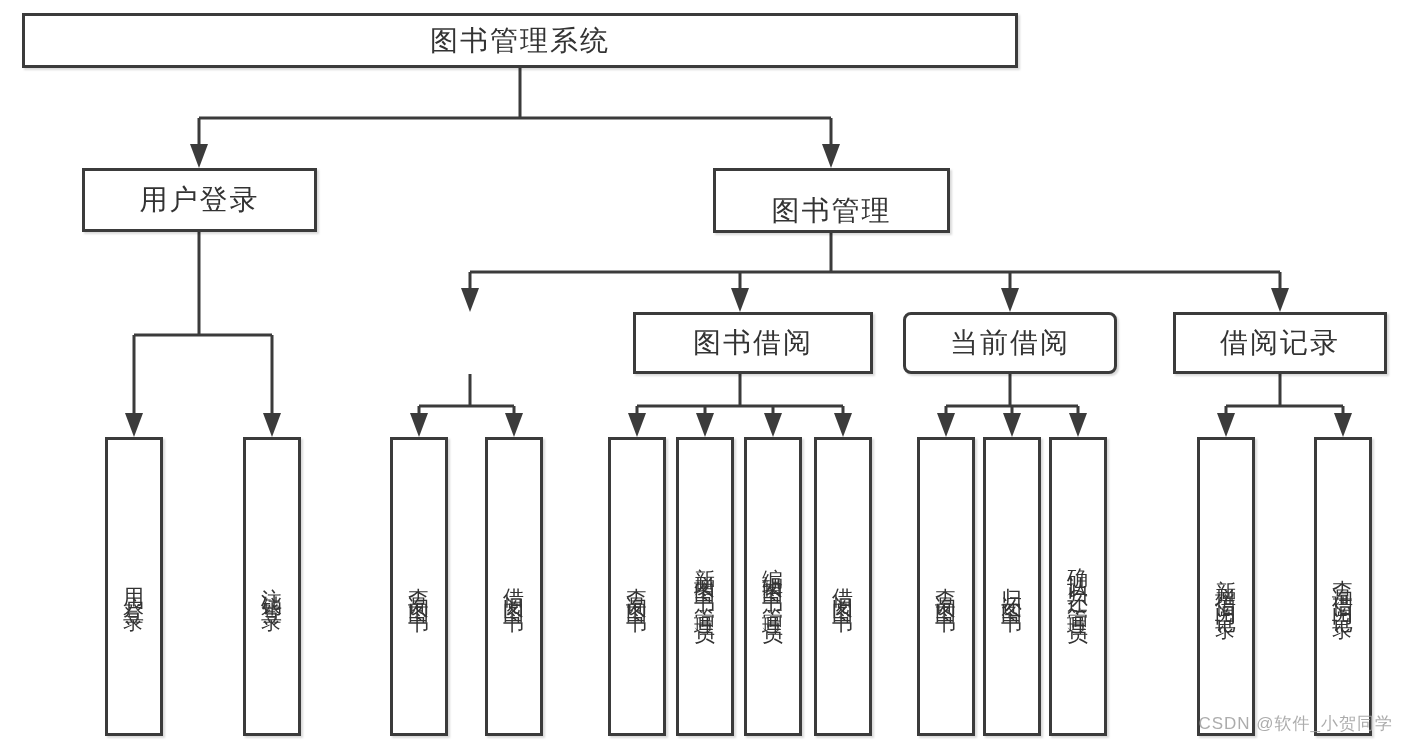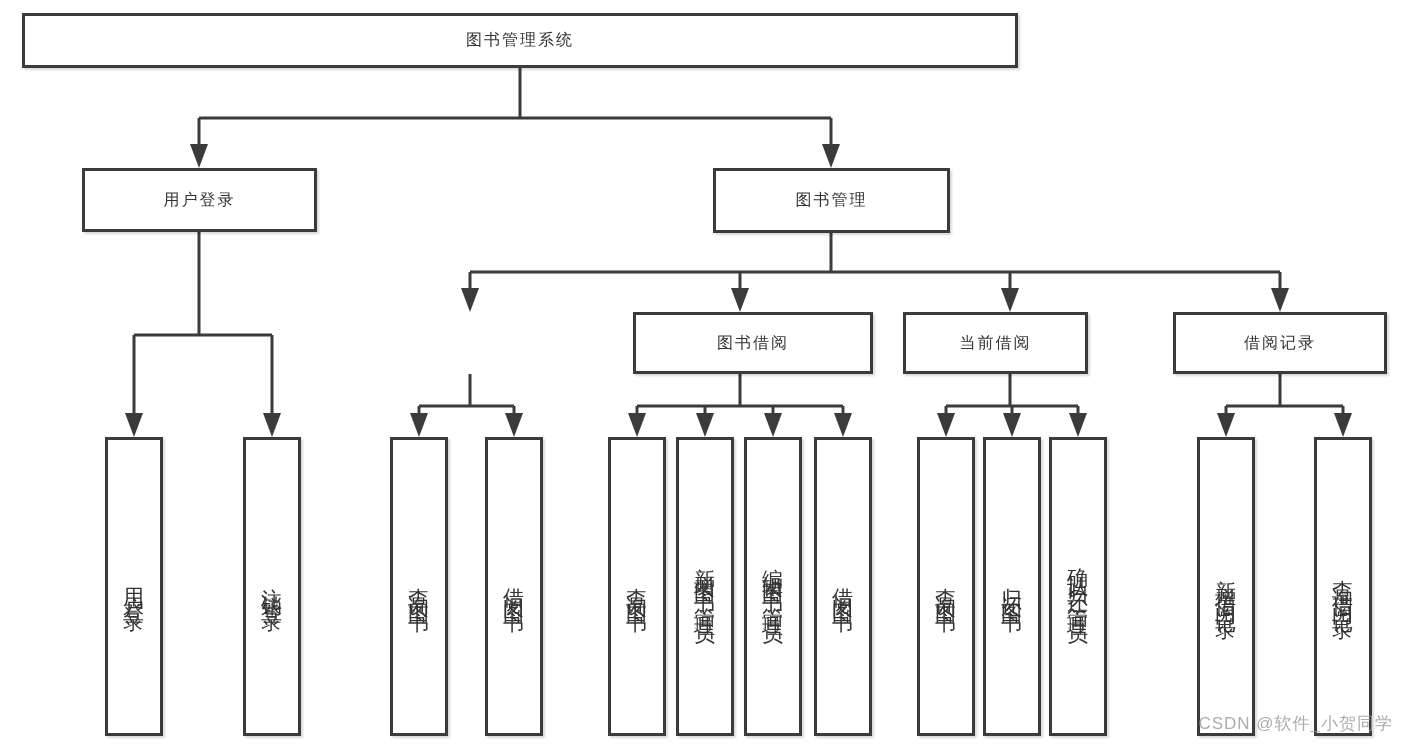--- a/index.html
+++ b/index.html
@@ -20,21 +20,21 @@
     position: absolute;
     box-sizing: border-box;
     background: #ffffff;
     border: 3px solid #3b3b3b;
     display: flex;
     align-items: center;
     justify-content: center;
     box-shadow: 2px 2px 2px rgba(0,0,0,0.15);
   }
   .hbox span {
-    font-size: 16px;
+    font-size: 28px;
     color: #333333;
     letter-spacing: 2px;
     white-space: nowrap;
   }
   .leaf { width: 58px; top: 437px; height: 299px; }
   .leaf span {
     writing-mode: vertical-rl;
     text-orientation: mixed;
     font-size: 21px;
     letter-spacing: 8px;
@@ -86,28 +86,28 @@
     <polygon points="1334,413 1352,413 1343,437" fill="#3b3b3b"></polygon>
   </svg>
 
   <div class="box hbox" style="left:22px; top:13px; width:996px; height:55px;">
     <span>图书管理系统</span>
   </div>
 
   <div class="box hbox" style="left:82px; top:168px; width:235px; height:64px;">
     <span>用户登录</span>
   </div>
-  <div class="box hbox" style="left:713px; top:168px; width:237px; height:65px;">
+  <div class="box hbox" style="left:713px; top:168px; width:237px; height:65px;align-items:flex-end;">
     <span>图书管理</span>
   </div>
 
   <div class="box hbox" style="left:633px; top:312px; width:240px; height:62px;">
     <span>图书借阅</span>
   </div>
-  <div class="box hbox" style="left:903px; top:312px; width:185px; height:62px;">
+  <div class="box hbox" style="left:903px; top:312px; width:214px; height:62px;border-radius:8px;">
     <span>当前借阅</span>
   </div>
   <div class="box hbox" style="left:1173px; top:312px; width:214px; height:62px;">
     <span>借阅记录</span>
   </div>
 
   <div class="box leaf" style="left:105px;">
     <span>用户登录</span>
   </div>
   <div class="box leaf" style="left:243px;">

